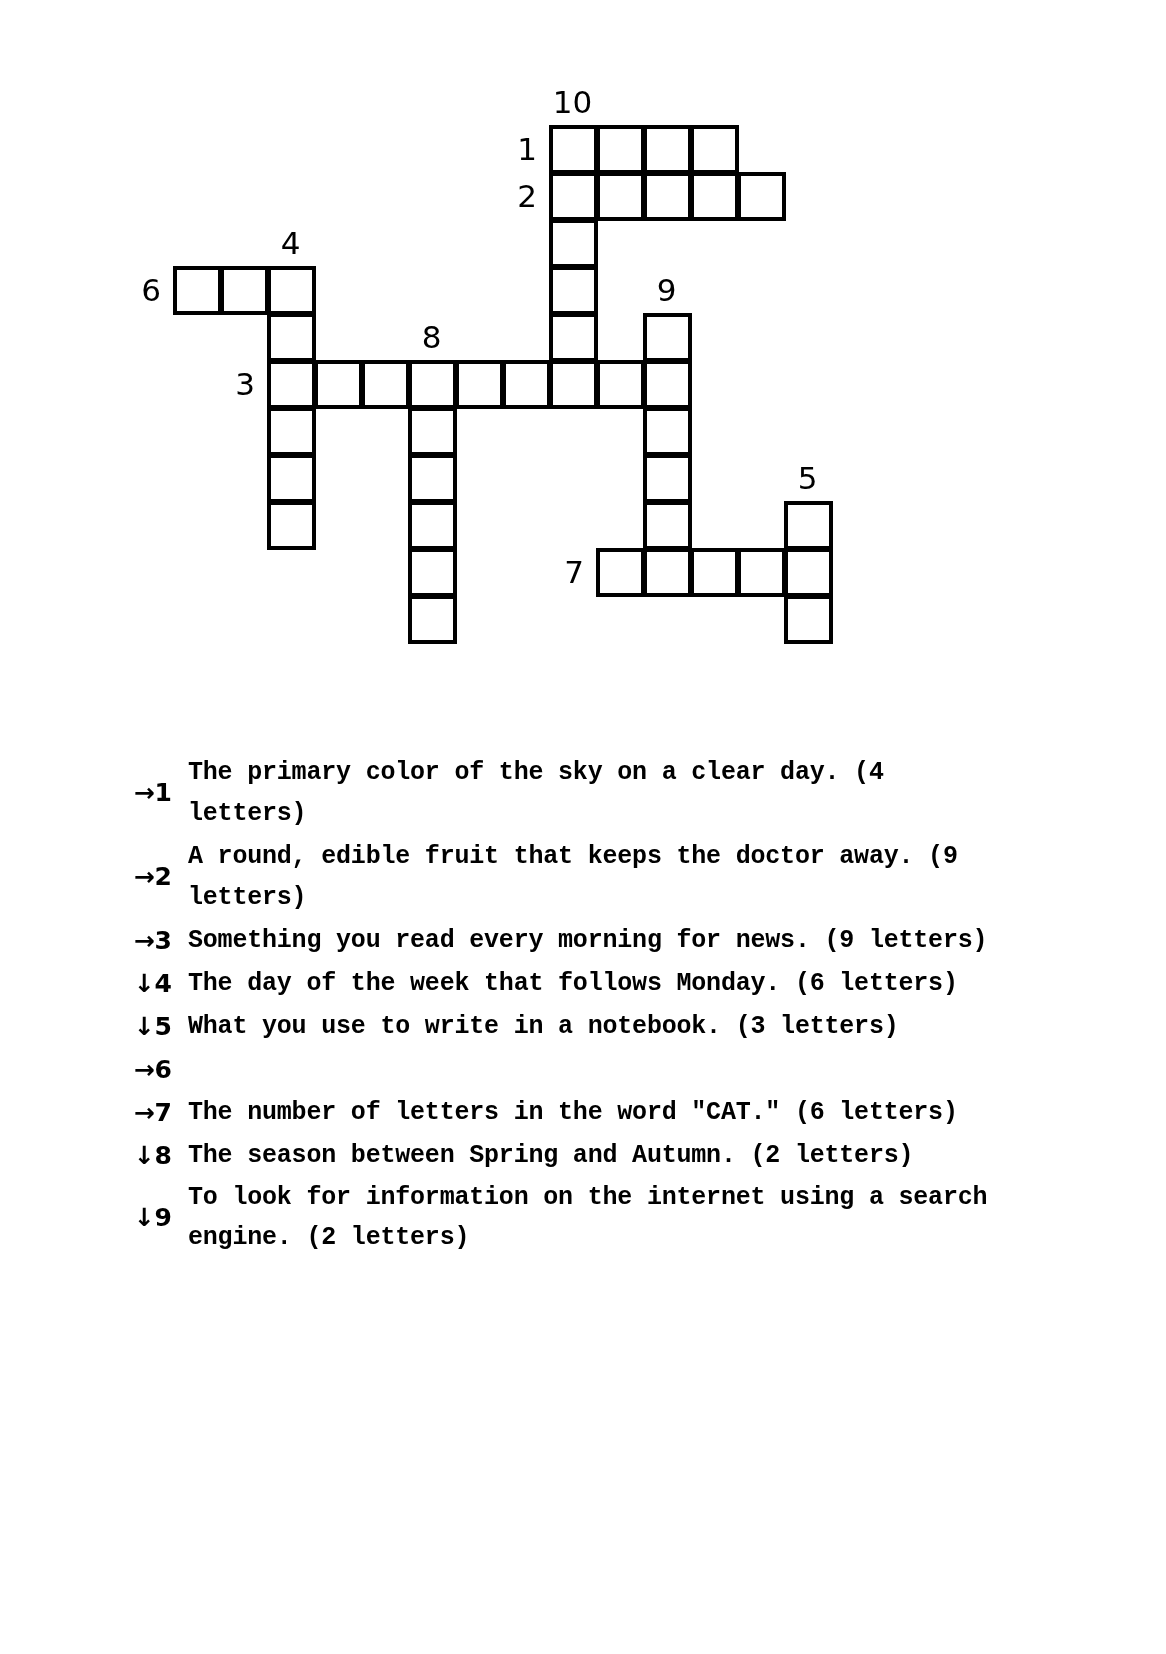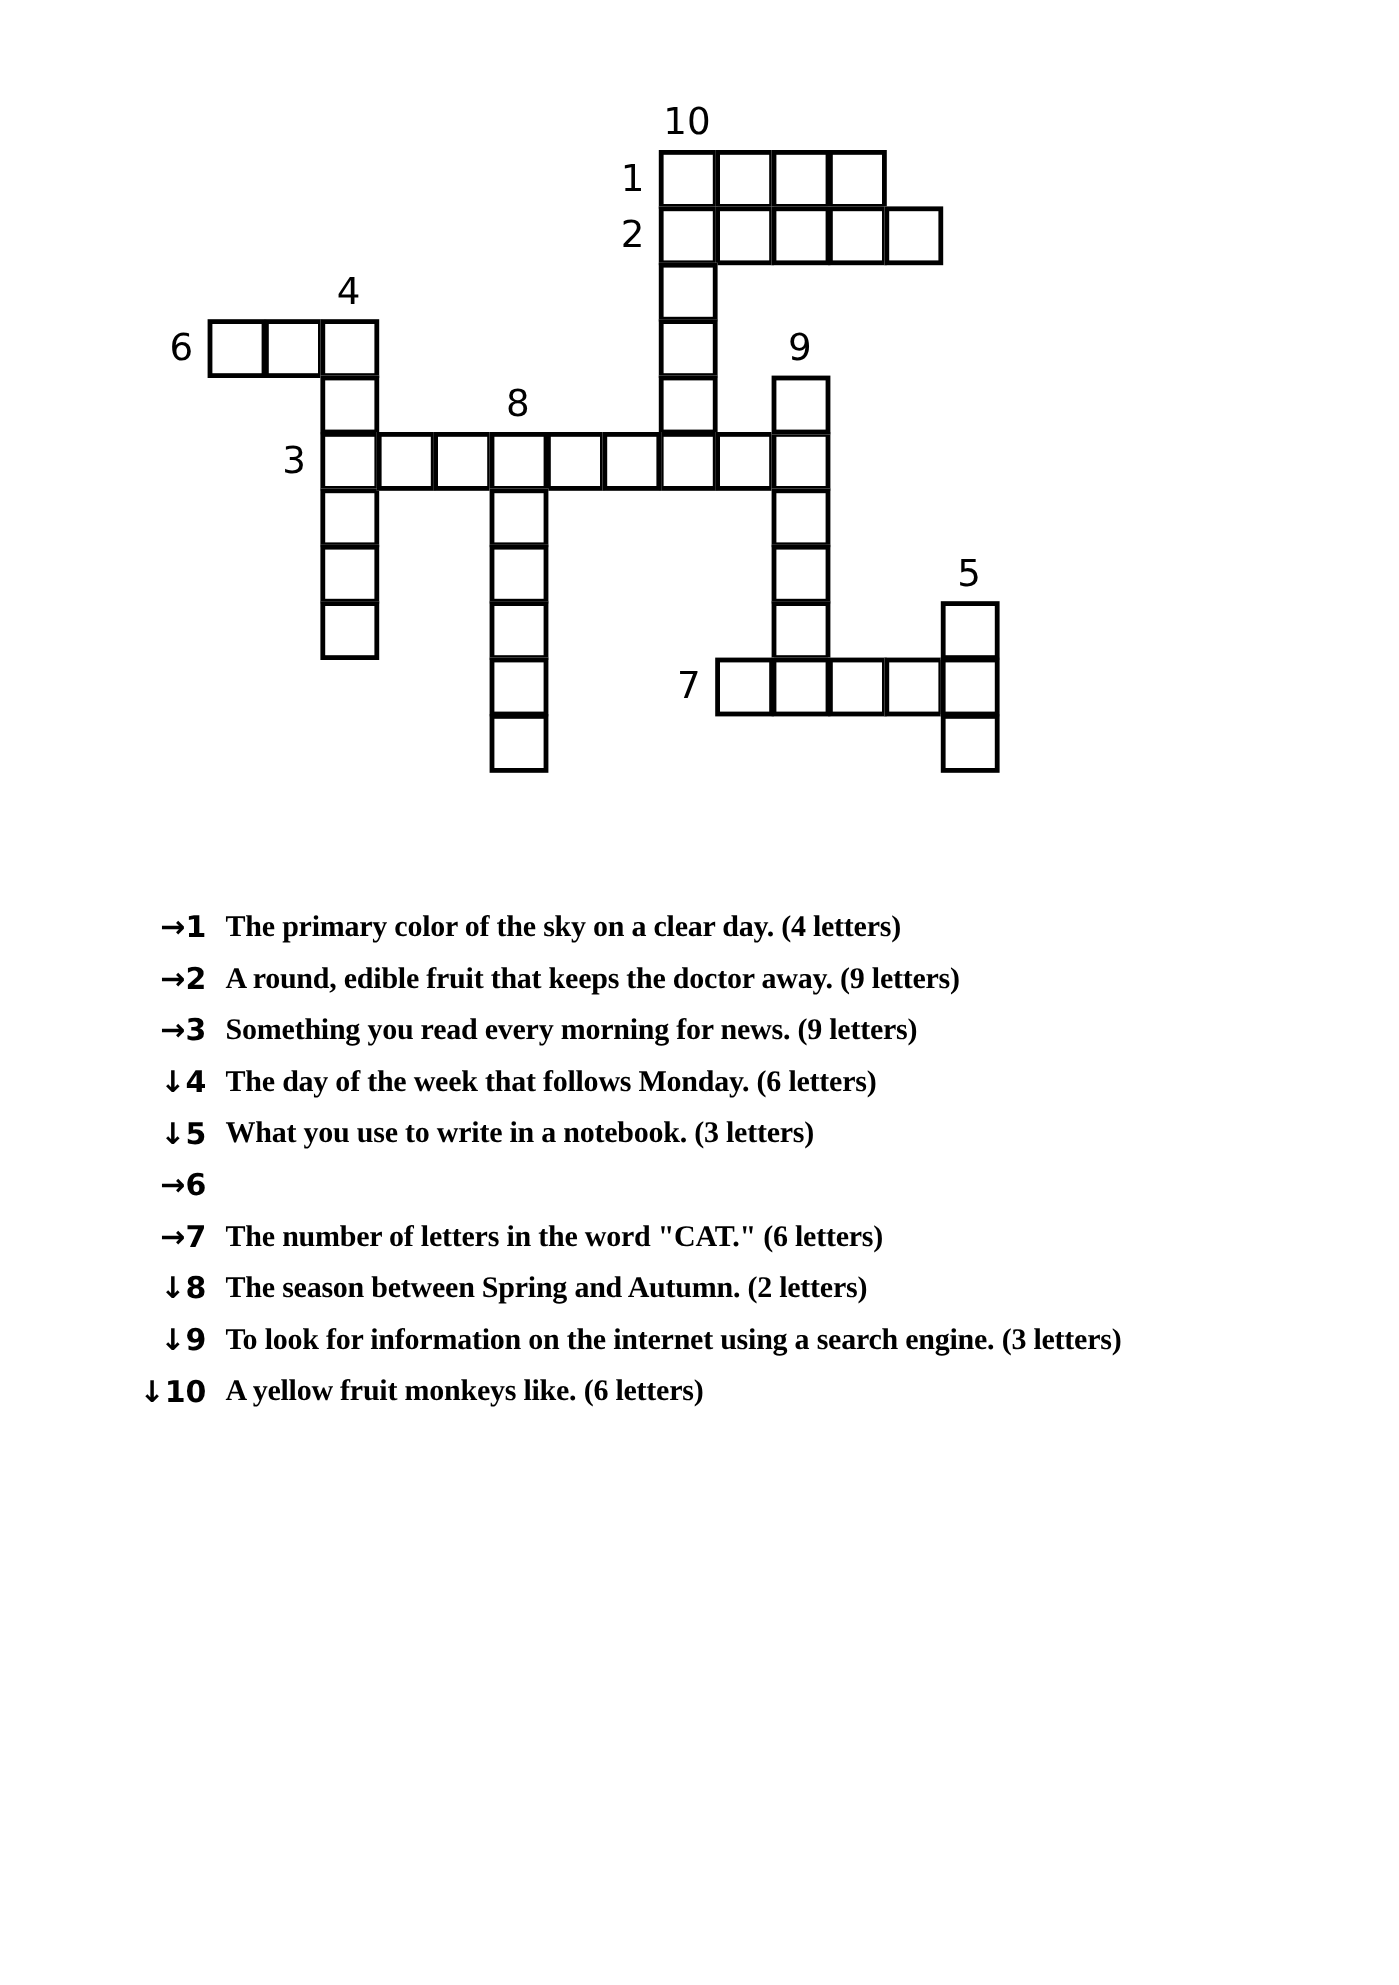--- a/index.html
+++ b/index.html
@@ -64,21 +64,21 @@
     padding-right: 16px;
     font-family: "DejaVu Sans", sans-serif;
     font-size: 25px;
     font-weight: bold;
     line-height: 30px;
     white-space: nowrap;
   }
   .clue-arrow { font-weight: bold; }
   .clue-text {
     flex: 1 1 auto;
-    font-family: Liberation Serif, serif;
+    font-family: Liberation Mono, monospace;
     font-size: 25px;
     font-weight: bold;
     line-height: 41px;
     letter-spacing: -0.2px;
   }
   .clue-row.two-line .clue-text {
     line-height: 40px;
     max-width: 800px;
   }
 </style>
@@ -169,19 +169,15 @@
     <div class="clue-row">
       <div class="clue-key"><span class="clue-arrow">→</span><span>7</span></div>
       <div class="clue-text">The number of letters in the word "CAT." (6 letters)</div>
     </div>
     <div class="clue-row">
       <div class="clue-key"><span class="clue-arrow">↓</span><span>8</span></div>
       <div class="clue-text">The season between Spring and Autumn. (2 letters)</div>
     </div>
     <div class="clue-row two-line">
       <div class="clue-key"><span class="clue-arrow">↓</span><span>9</span></div>
-      <div class="clue-text">To look for information on the internet using a search engine. (3 letters)</div>
-    </div>
-    <div class="clue-row">
-      <div class="clue-key"><span class="clue-arrow">↓</span><span>10</span></div>
-      <div class="clue-text">A yellow fruit monkeys like. (6 letters)</div>
+      <div class="clue-text">To look for information on the internet using a search engine. (2 letters)</div>
     </div>
   </div>
 
 </body></html>

